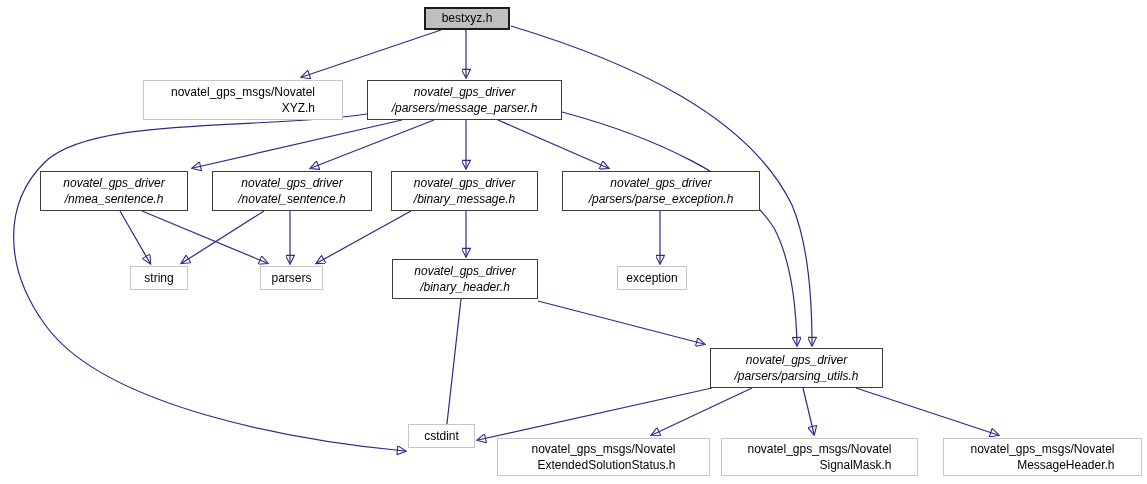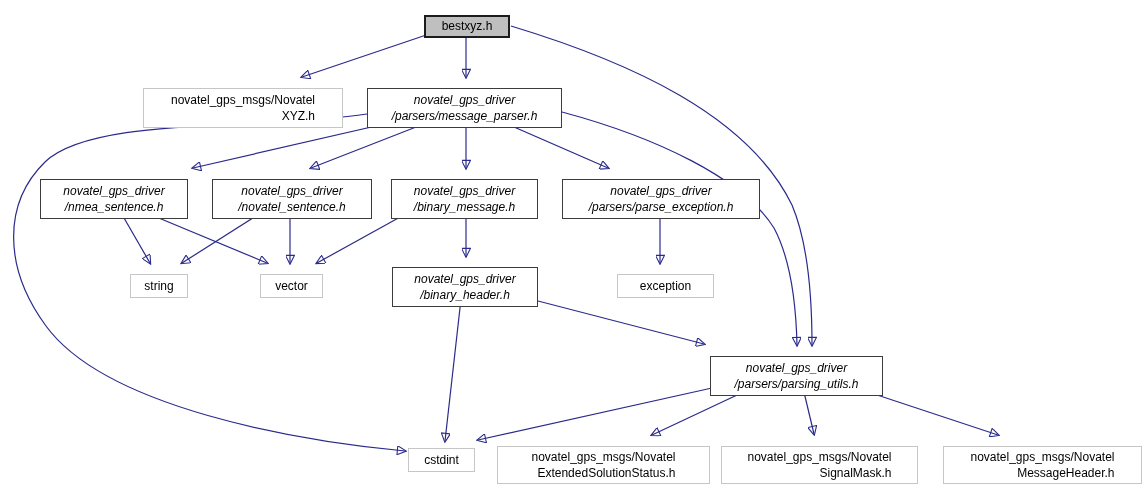--- a/index.html
+++ b/index.html
@@ -9,21 +9,21 @@
     background:#ffffff;
     font-family:"Liberation Sans",sans-serif;
     overflow:hidden;
   }
   svg.edges{position:absolute;left:0;top:0;width:1147px;height:484px;}
   svg.edges path{fill:none;stroke:#2a2a8c;stroke-width:1.2px;}
   .node{
     position:absolute;box-sizing:border-box;
     display:flex;align-items:center;justify-content:center;
     text-align:center;font-size:12px;line-height:1.35;color:#000;
-    background:#ffffff;white-space:pre-line;padding:1px 0;margin-top:8px;
+    background:#ffffff;white-space:pre-line;padding:1px 0;
   }
   .node.root{background:#bfbfbf;border:2px solid #1c1c1c;}
   .node.project{border:1.5px solid #3c3c3c;font-style:italic;}
   .node.external{border:1px solid #c6c6c6;text-align:right;}
 </style>
 </head>
 <body>
 
 <div id="canvas">
 
@@ -65,27 +65,27 @@
 /parsers/message_parser.h</div>
   <div class="node project" style="left:40px;top:171px;width:148px;height:40px;">novatel_gps_driver
 /nmea_sentence.h</div>
   <div class="node project" style="left:212px;top:171px;width:160px;height:40px;">novatel_gps_driver
 /novatel_sentence.h</div>
   <div class="node project" style="left:391px;top:171px;width:147px;height:40px;">novatel_gps_driver
 /binary_message.h</div>
   <div class="node project" style="left:562px;top:171px;width:198px;height:40px;">novatel_gps_driver
 /parsers/parse_exception.h</div>
   <div class="node external" style="left:130px;top:266px;width:58px;height:24px;">string</div>
-  <div class="node external" style="left:260px;top:266px;width:63px;height:24px;">vector</div>
+  <div class="node external" style="left:260px;top:266px;width:63px;height:24px;">parsers</div>
   <div class="node project" style="left:392px;top:259px;width:146px;height:40px;">novatel_gps_driver
 /binary_header.h</div>
-  <div class="node external" style="left:617px;top:266px;width:97px;height:24px;">exception</div>
+  <div class="node external" style="left:617px;top:266px;width:70px;height:24px;">exception</div>
   <div class="node project" style="left:710px;top:348px;width:173px;height:40px;">novatel_gps_driver
 /parsers/parsing_utils.h</div>
-  <div class="node external" style="left:408px;top:440px;width:67px;height:24px;">cstdint</div>
+  <div class="node external" style="left:408px;top:424px;width:67px;height:24px;">cstdint</div>
   <div class="node external" style="left:497px;top:438px;width:213px;height:38px;">novatel_gps_msgs/Novatel
 ExtendedSolutionStatus.h</div>
   <div class="node external" style="left:721px;top:438px;width:197px;height:38px;">novatel_gps_msgs/Novatel
 SignalMask.h</div>
   <div class="node external" style="left:943px;top:438px;width:199px;height:38px;">novatel_gps_msgs/Novatel
 MessageHeader.h</div>
 
 </div>
 
 </body></html>

